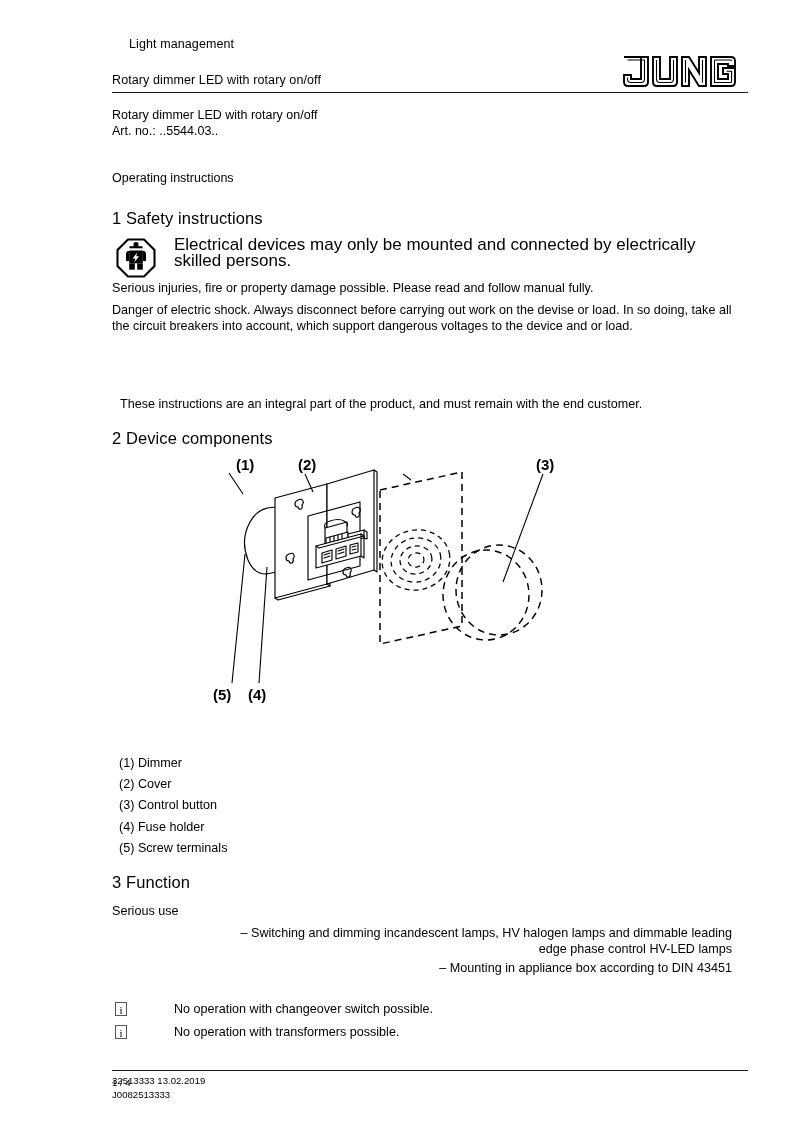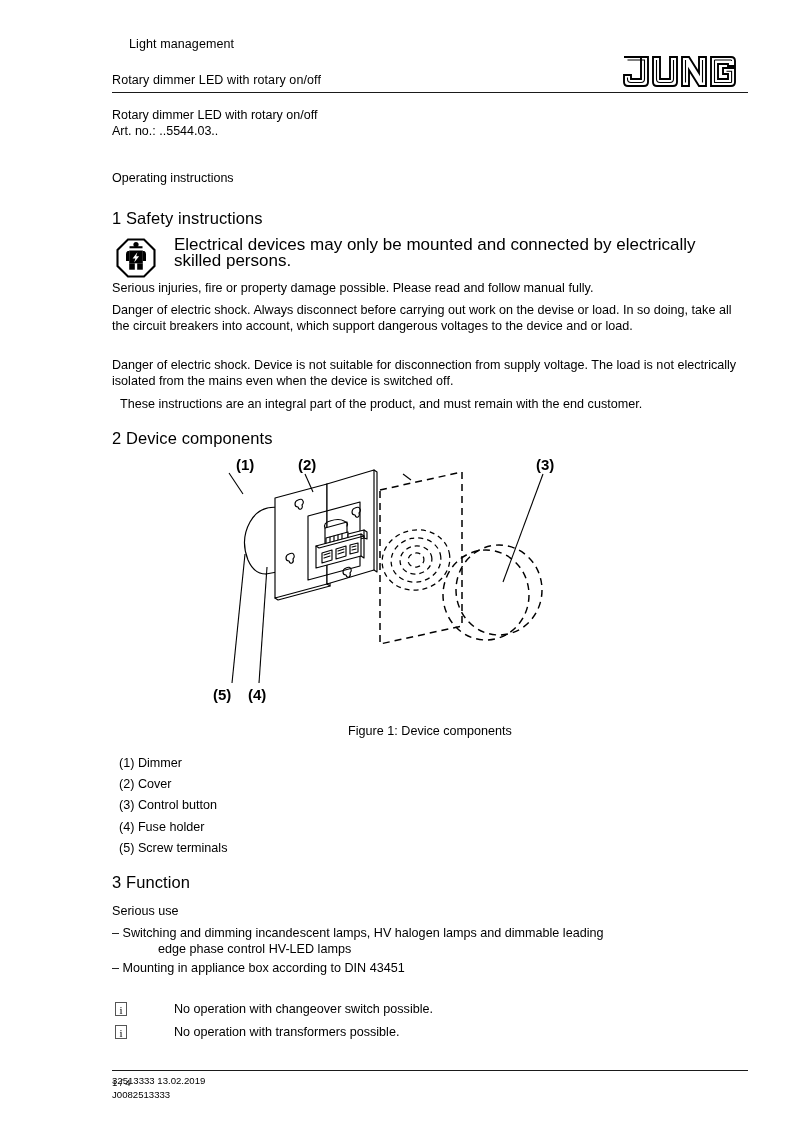--- a/index.html
+++ b/index.html
@@ -150,20 +150,21 @@
     left: 0;
     top: 904px;
     font-size: 12.6px;
   }
   .bullet {
     position: absolute;
     left: 0;
     width: 620px;
     font-size: 12.6px;
     line-height: 16.3px;
+    text-align: right;
   }
   .b1 { top: 925px; }
   .b1 .cont { display: block; padding-left: 46px; }
   .b2 { top: 960px; }
   .b3 { top: 981px; }
 
   .note {
     position: absolute;
     left: 0;
     width: 620px;
@@ -271,21 +272,20 @@
 
         <rect x="13.2" y="25.3" width="5.6" height="6.4" fill="#000000"></rect>
         <rect x="21.2" y="25.3" width="5.6" height="6.4" fill="#000000"></rect>
       </svg>
     </div>
 
     <div class="p-warn-text">Electrical devices may only be mounted and connected by electrically skilled persons.</div>
 
     <div class="para p-shock1">Danger of electric shock. Always disconnect before carrying out work on the devise or load. In so doing, take all the circuit breakers into account, which support dangerous voltages to the device and or load.</div>
     <div class="para p-serious">Serious injuries, fire or property damage possible. Please read and follow manual fully.</div>
-    <div class="para p-shock2">Danger of electric shock. Device is not suitable for disconnection from supply voltage. The load is not electrically isolated from the mains even when the device is switched off.</div>
     <div class="para p-integral">These instructions are an integral part of the product, and must remain with the end customer.</div>
 
     <div class="h1 h-device">2 Device components</div>
 
     <div class="figure">
       <svg viewBox="0 0 636 260" width="636" height="260">
         <g fill="none" stroke="#000000" stroke-width="1.15" stroke-linejoin="round" stroke-linecap="round">
 
           <path d="M170 50 q-22 -4 -32 14 q-10 18 -2 38 q6 14 18 14"></path>
           <path d="M170 50 L196 44"></path>
@@ -367,21 +367,20 @@
         <g font-family="Liberation Sans, sans-serif" font-size="15" font-weight="bold" fill="#000000">
           <text x="124" y="12">(1)</text>
           <text x="186" y="12">(2)</text>
           <text x="424" y="12">(3)</text>
           <text x="136" y="242">(4)</text>
           <text x="101" y="242">(5)</text>
         </g>
       </svg>
     </div>
 
-    <div class="fig-caption">Figure 1: Device components</div>
 
     <div class="legend">
       <div>(1) Dimmer</div>
       <div>(2) Cover</div>
       <div>(3) Control button</div>
       <div>(4) Fuse holder</div>
       <div>(5) Screw terminals</div>
     </div>
 
     <div class="h1 h-function">3  Function</div>

